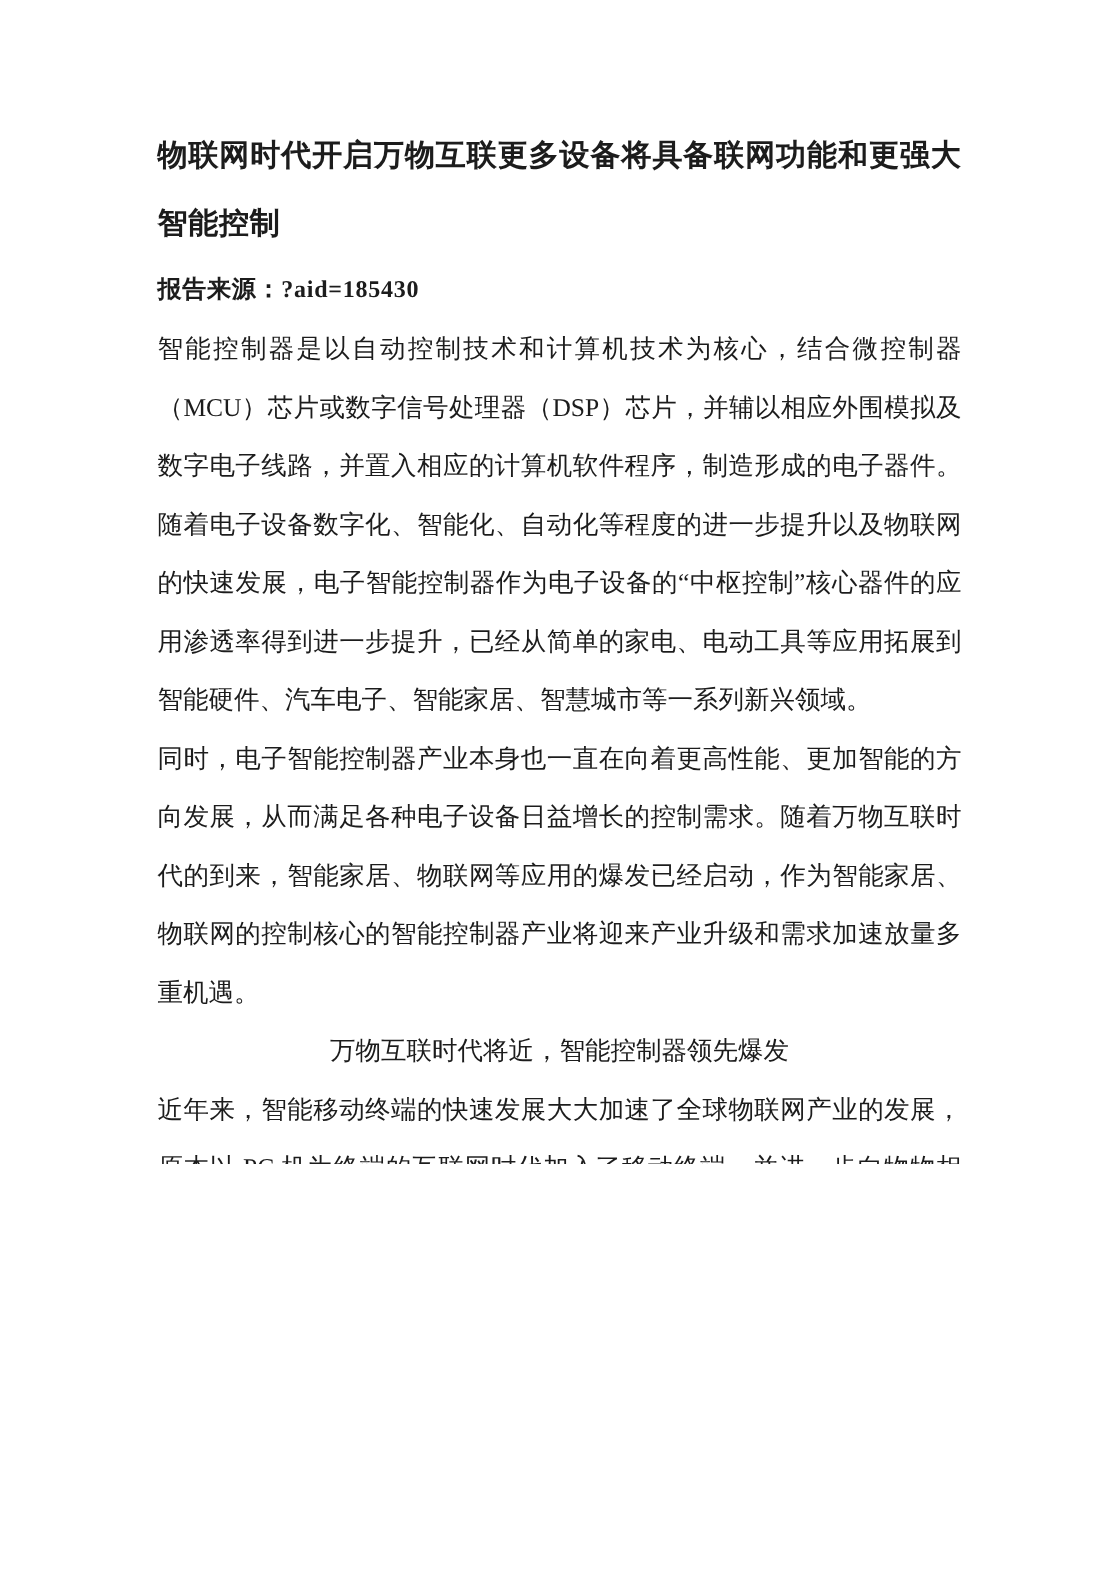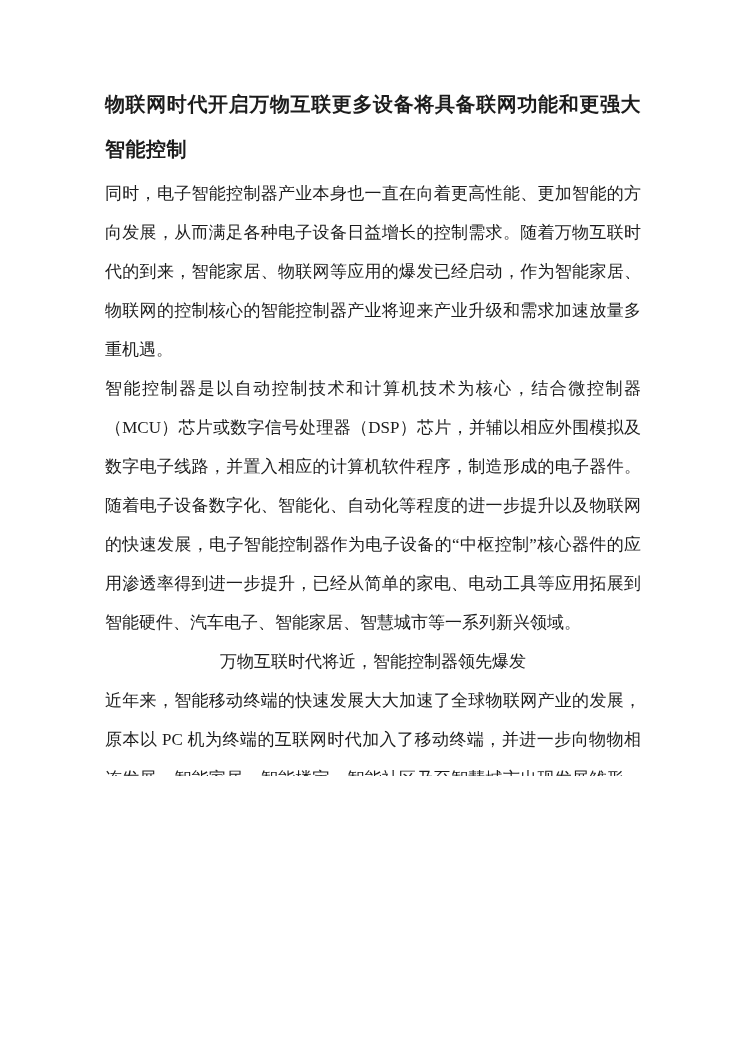--- a/index.html
+++ b/index.html
@@ -53,23 +53,24 @@
   }
 </style>
 </head>
 <body>
 
 <div class="page">
   <div class="content">
 
     <h1 class="doc-title">物联网时代开启万物互联更多设备将具备联网功能和更强大智能控制</h1>
 
+    <p class="doc-source">报告来源：?aid=185430</p>
+
+    <p class="para">智能控制器是以自动控制技术和计算机技术为核心，结合微控制器（MCU）芯片或数字信号处理器（DSP）芯片，并辅以相应外围模拟及数字电子线路，并置入相应的计算机软件程序，制造形成的电子器件。随着电子设备数字化、智能化、自动化等程度的进一步提升以及物联网的快速发展，电子智能控制器作为电子设备的“中枢控制”核心器件的应用渗透率得到进一步提升，已经从简单的家电、电动工具等应用拓展到智能硬件、汽车电子、智能家居、智慧城市等一系列新兴领域。</p>
 
     <p class="para">同时，电子智能控制器产业本身也一直在向着更高性能、更加智能的方向发展，从而满足各种电子设备日益增长的控制需求。随着万物互联时代的到来，智能家居、物联网等应用的爆发已经启动，作为智能家居、物联网的控制核心的智能控制器产业将迎来产业升级和需求加速放量多重机遇。</p>
-
-    <p class="para">智能控制器是以自动控制技术和计算机技术为核心，结合微控制器（MCU）芯片或数字信号处理器（DSP）芯片，并辅以相应外围模拟及数字电子线路，并置入相应的计算机软件程序，制造形成的电子器件。随着电子设备数字化、智能化、自动化等程度的进一步提升以及物联网的快速发展，电子智能控制器作为电子设备的“中枢控制”核心器件的应用渗透率得到进一步提升，已经从简单的家电、电动工具等应用拓展到智能硬件、汽车电子、智能家居、智慧城市等一系列新兴领域。</p>
 
     <p class="section-heading">万物互联时代将近，智能控制器领先爆发</p>
 
     <p class="para">近年来，智能移动终端的快速发展大大加速了全球物联网产业的发展，原本以 PC 机为终端的互联网时代加入了移动终端，并进一步向物物相连发展，智能家居、智能楼宇、智能社区乃至智慧城市出现发展雏形。继互联网、移动互联网实现了人与人的连接之后，物联网作为实现人与物、物与物之间连接的核心技术，其概念在全球范围内迅速被认可，并成为新一轮科技革命与产业变革的核心驱动力。物联网概念方兴未艾，“万物互联”（IoE：InternetofEverything）开始成为物联网的延伸。思科将万物互联（IoE）定义为将人、程序、数据和事物结合一</p>
 
   </div>
 </div>
 
 </body></html>

